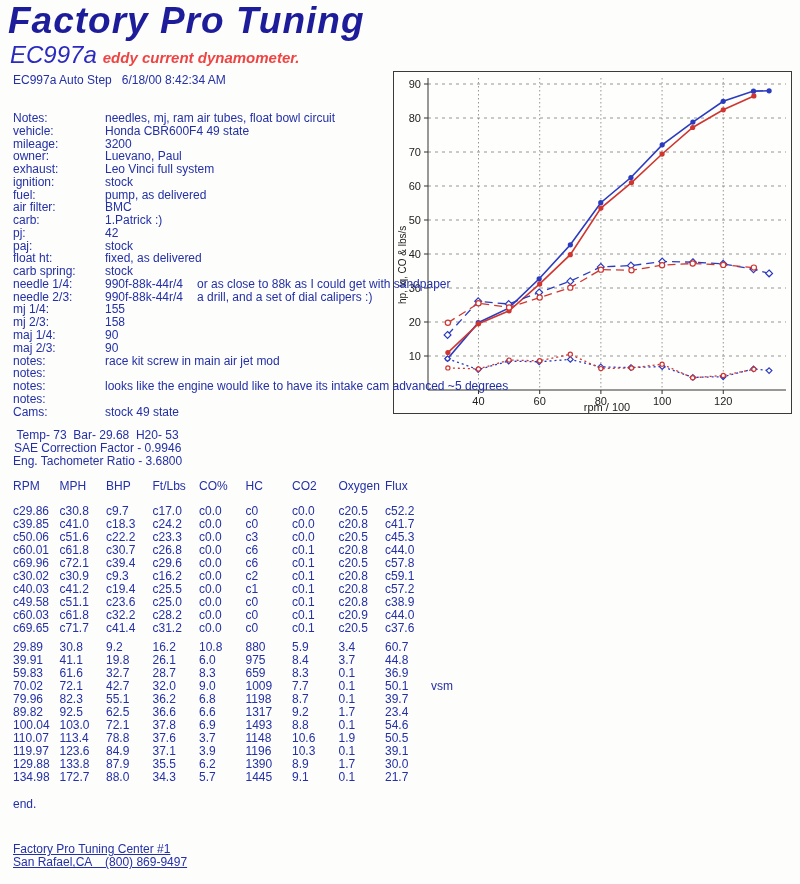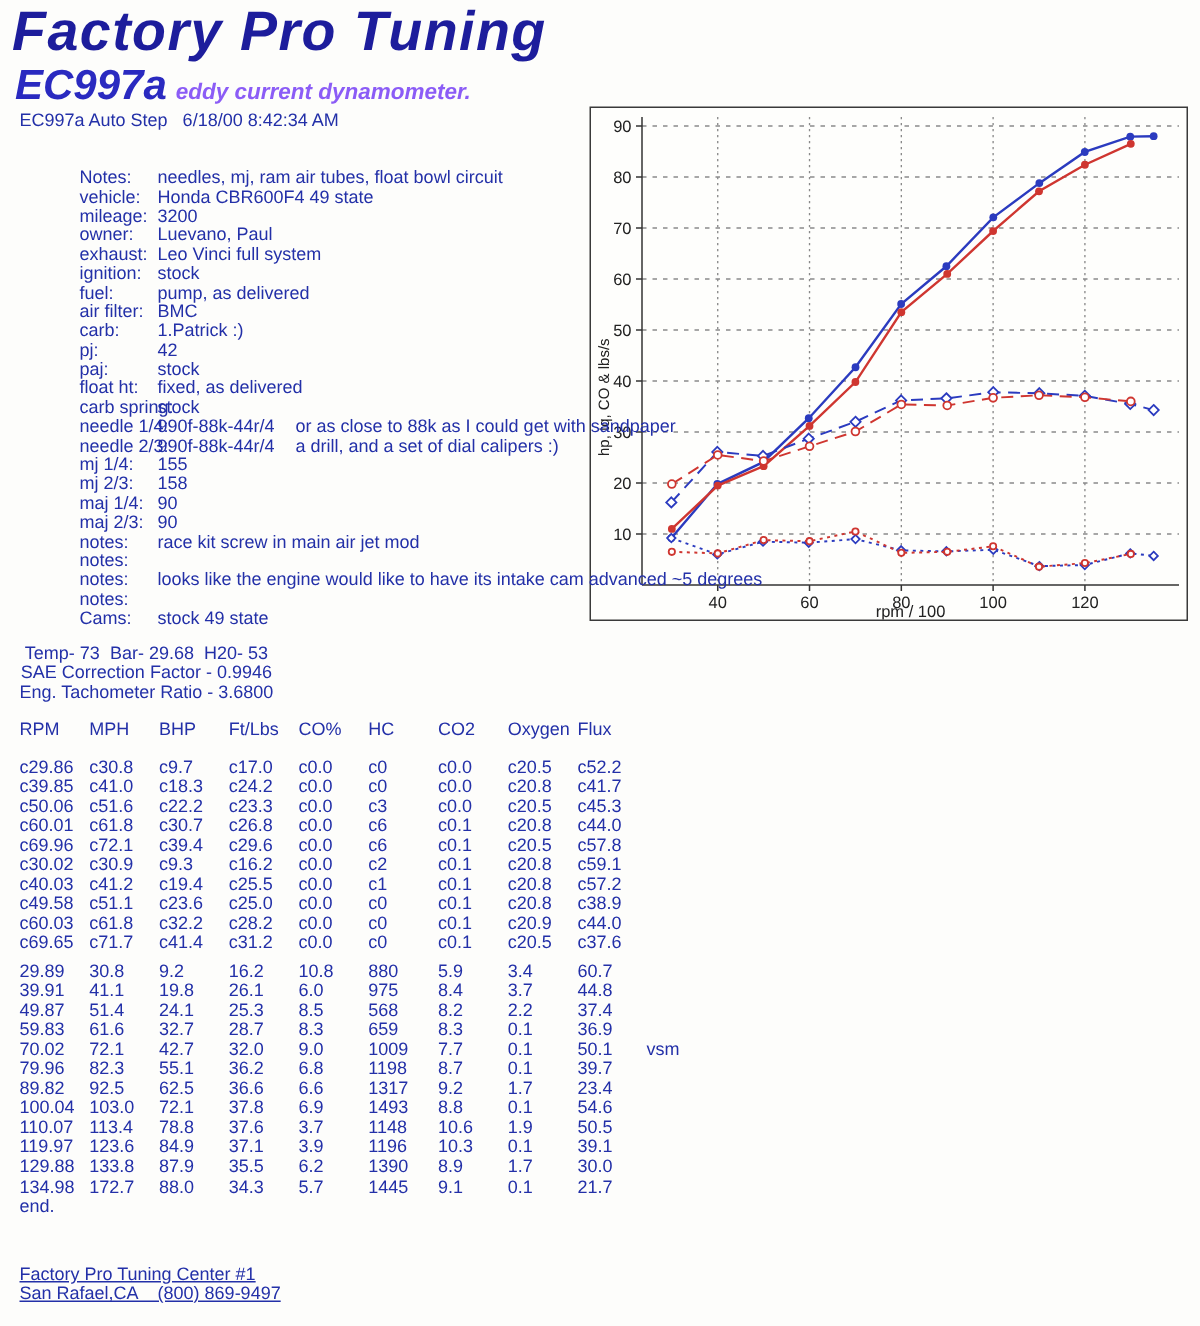--- a/index.html
+++ b/index.html
@@ -6,29 +6,29 @@
   body{
     width:800px;height:884px;position:relative;background:#fdfdfb;
     font-family:"Liberation Sans", sans-serif;overflow:hidden;
   }
   .pre{white-space:pre;text-align:center;}
   .abs{position:absolute;}
   
   #brand{left:8px;top:0px;font-size:37px;font-weight:bold;font-style:italic;
          color:#1d1d9c;letter-spacing:1px;white-space:nowrap;}
   #model-line{left:10px;top:41px;white-space:nowrap;}
-  #model-name{font-size:28px;font-weight:bold;font-style:italic;color:#2a2ac0;}
-  #model-desc{font-size:15px;font-weight:bold;font-style:italic;color:#8b5cf6;margin-left:6px;margin-top:34px;}
+  #model-name{font-size:24px;font-weight:normal;font-style:italic;color:#2a2ac0;}
+  #model-desc{font-size:15px;font-weight:bold;font-style:italic;color:#ef4444;margin-left:6px;margin-top:34px;}
   
   .bt{color:#2330a8;font-size:12px;}
   #test-info{left:13px;top:74px;line-height:13.2px;z-index:2;}
   
   #specs{left:13px;top:111px;z-index:2;}
   .spec-row{position:relative;height:12.78px;white-space:nowrap;}
-  .spec-label{position:absolute;left:0;top:0;margin-left:40px;}
+  .spec-label{position:absolute;left:0;top:0;}
   .spec-value{position:absolute;left:92px;top:0;white-space:pre;}
   .spec-extra{position:absolute;left:184px;top:0;white-space:pre;}
   
   #chart{left:393px;top:71px;width:397px;height:341px;border:1px solid #3a3a3a;
          background:#fefefc;z-index:1;}
   
   #env{left:13px;top:429px;line-height:13.2px;z-index:2;}
   
   .t-grid{display:grid;grid-template-columns:repeat(9,46.5px);}
   #table-header{left:13px;top:479px;width:480px;}
@@ -435,31 +435,20 @@
       <span class="t-cell">41.1</span>
       <span class="t-cell">19.8</span>
       <span class="t-cell">26.1</span>
       <span class="t-cell">6.0</span>
       <span class="t-cell">975</span>
       <span class="t-cell">8.4</span>
       <span class="t-cell">3.7</span>
       <span class="t-cell">44.8</span>
     </div>
     <div class="t-row">
-      <span class="t-cell">49.87</span>
-      <span class="t-cell">51.4</span>
-      <span class="t-cell">24.1</span>
-      <span class="t-cell">25.3</span>
-      <span class="t-cell">8.5</span>
-      <span class="t-cell">568</span>
-      <span class="t-cell">8.2</span>
-      <span class="t-cell">2.2</span>
-      <span class="t-cell">37.4</span>
-    </div>
-    <div class="t-row">
       <span class="t-cell">59.83</span>
       <span class="t-cell">61.6</span>
       <span class="t-cell">32.7</span>
       <span class="t-cell">28.7</span>
       <span class="t-cell">8.3</span>
       <span class="t-cell">659</span>
       <span class="t-cell">8.3</span>
       <span class="t-cell">0.1</span>
       <span class="t-cell">36.9</span>
     </div>

